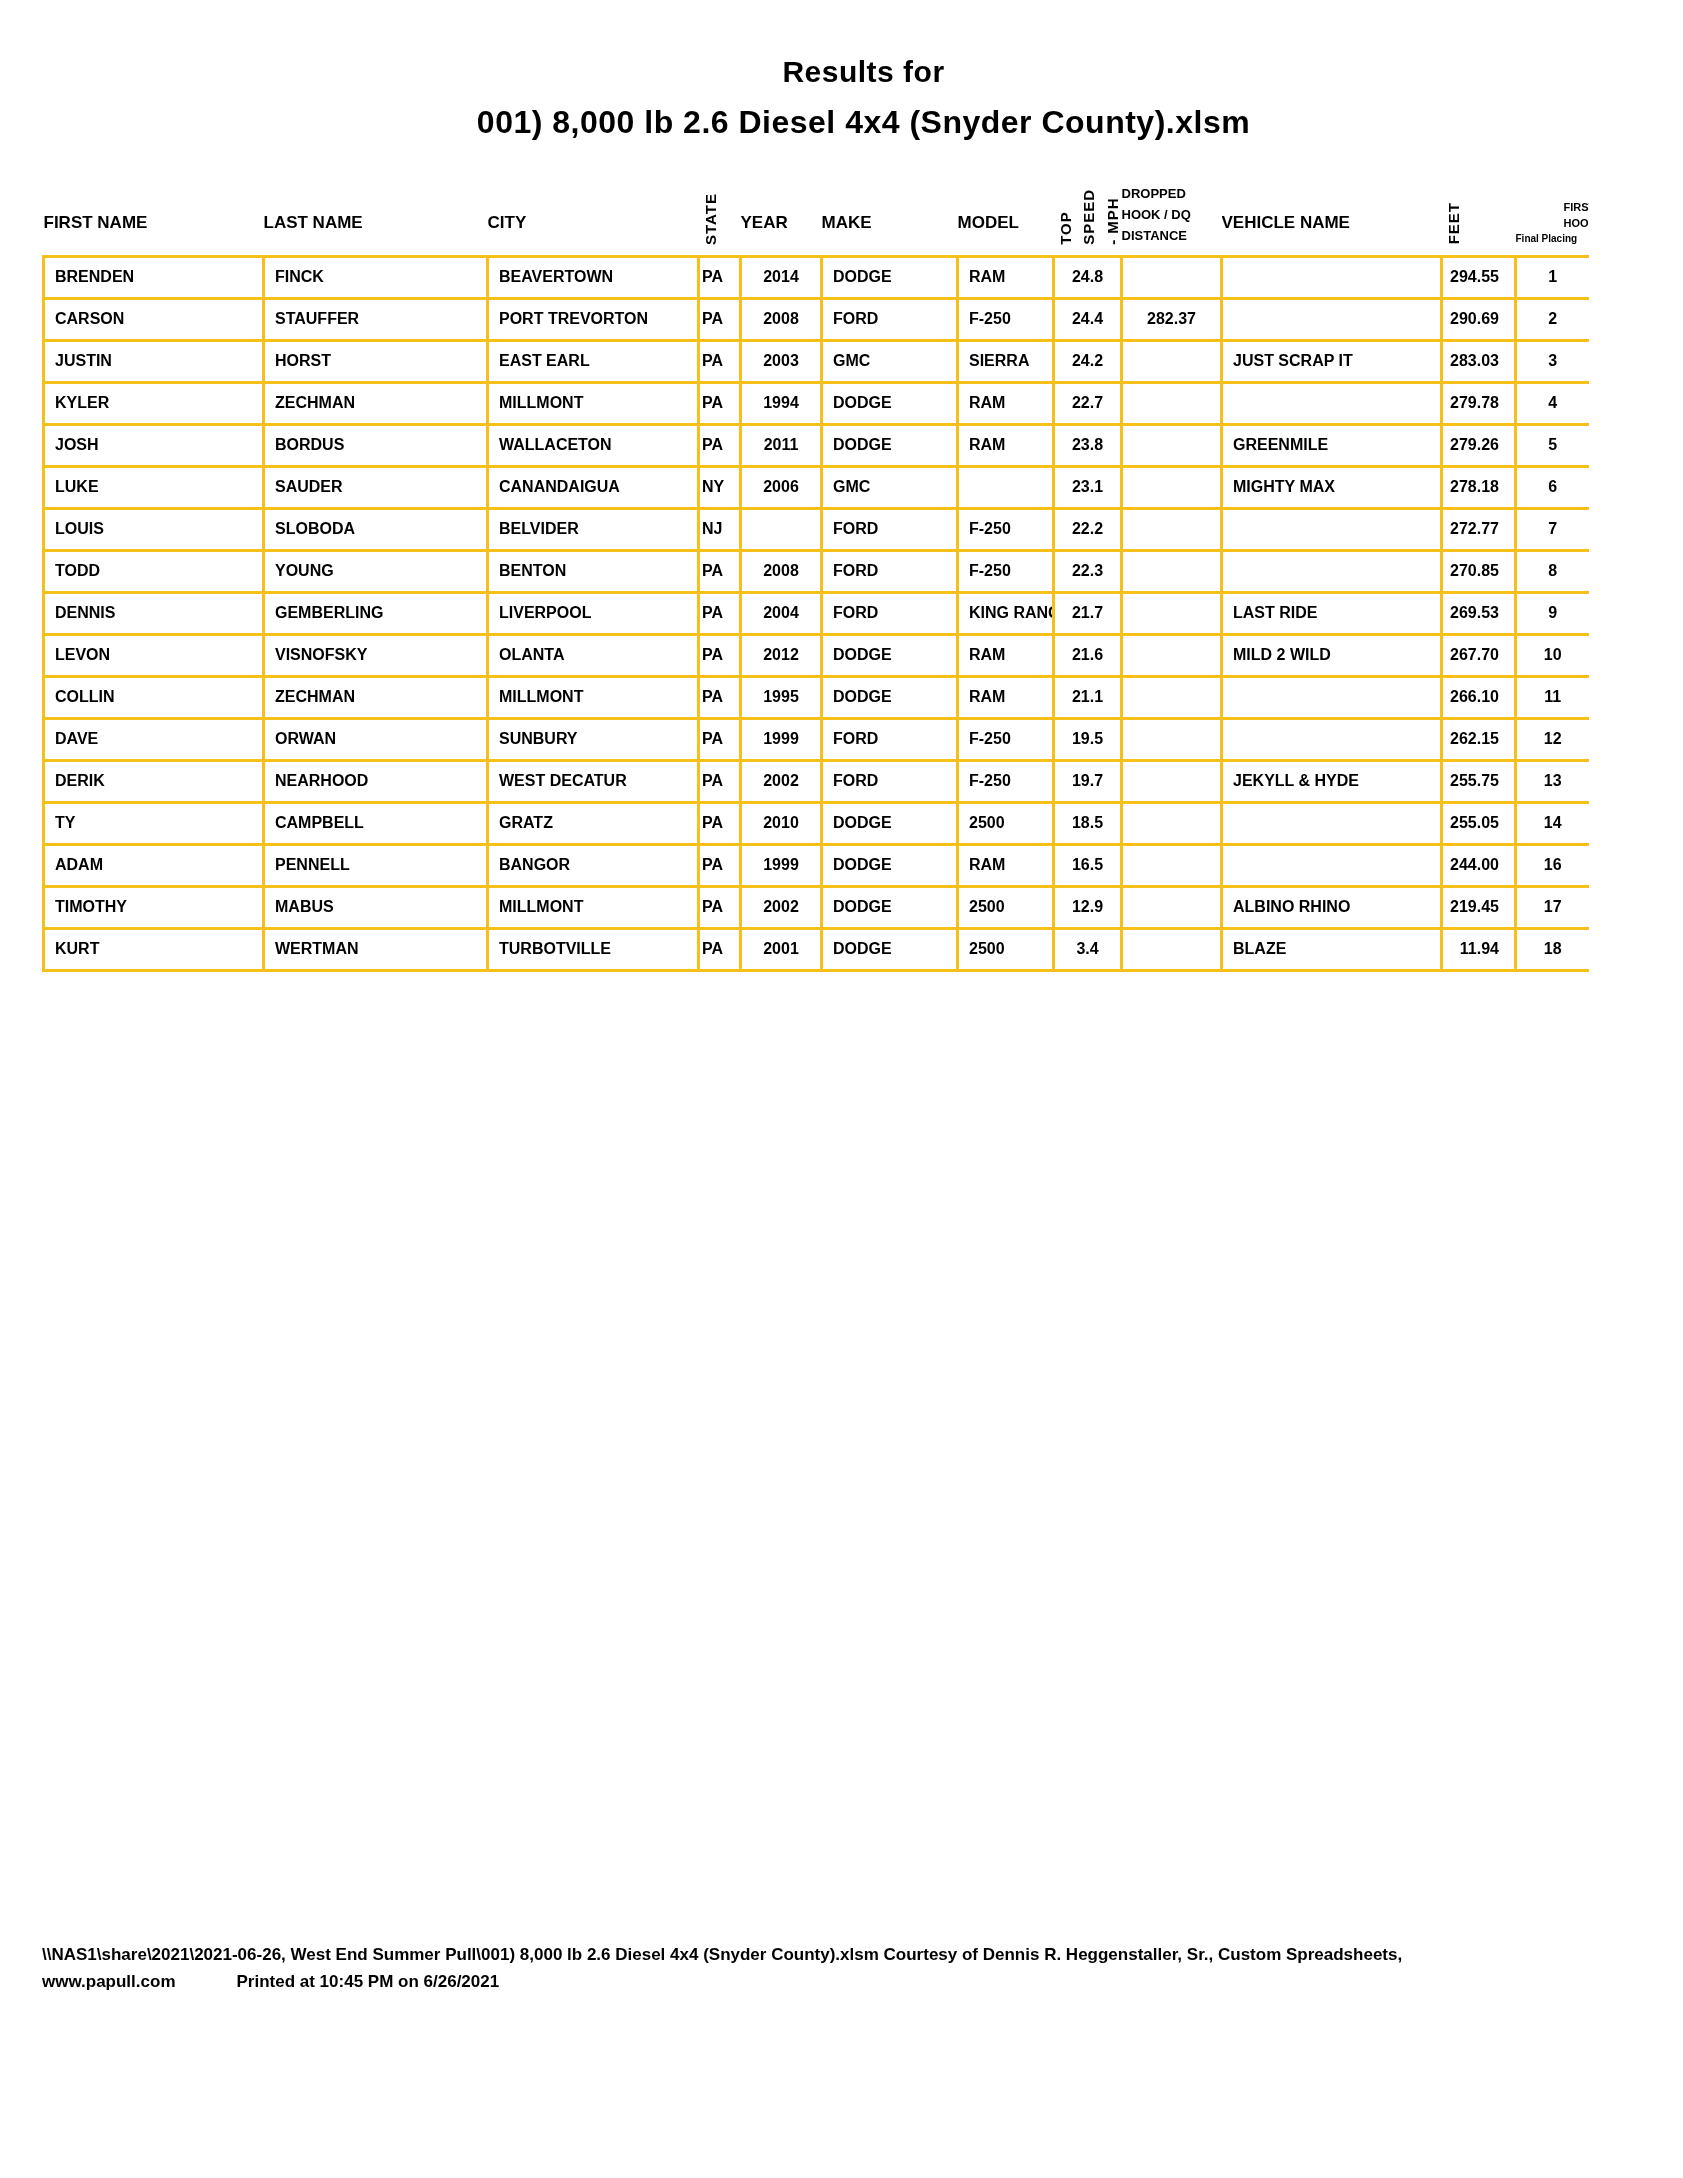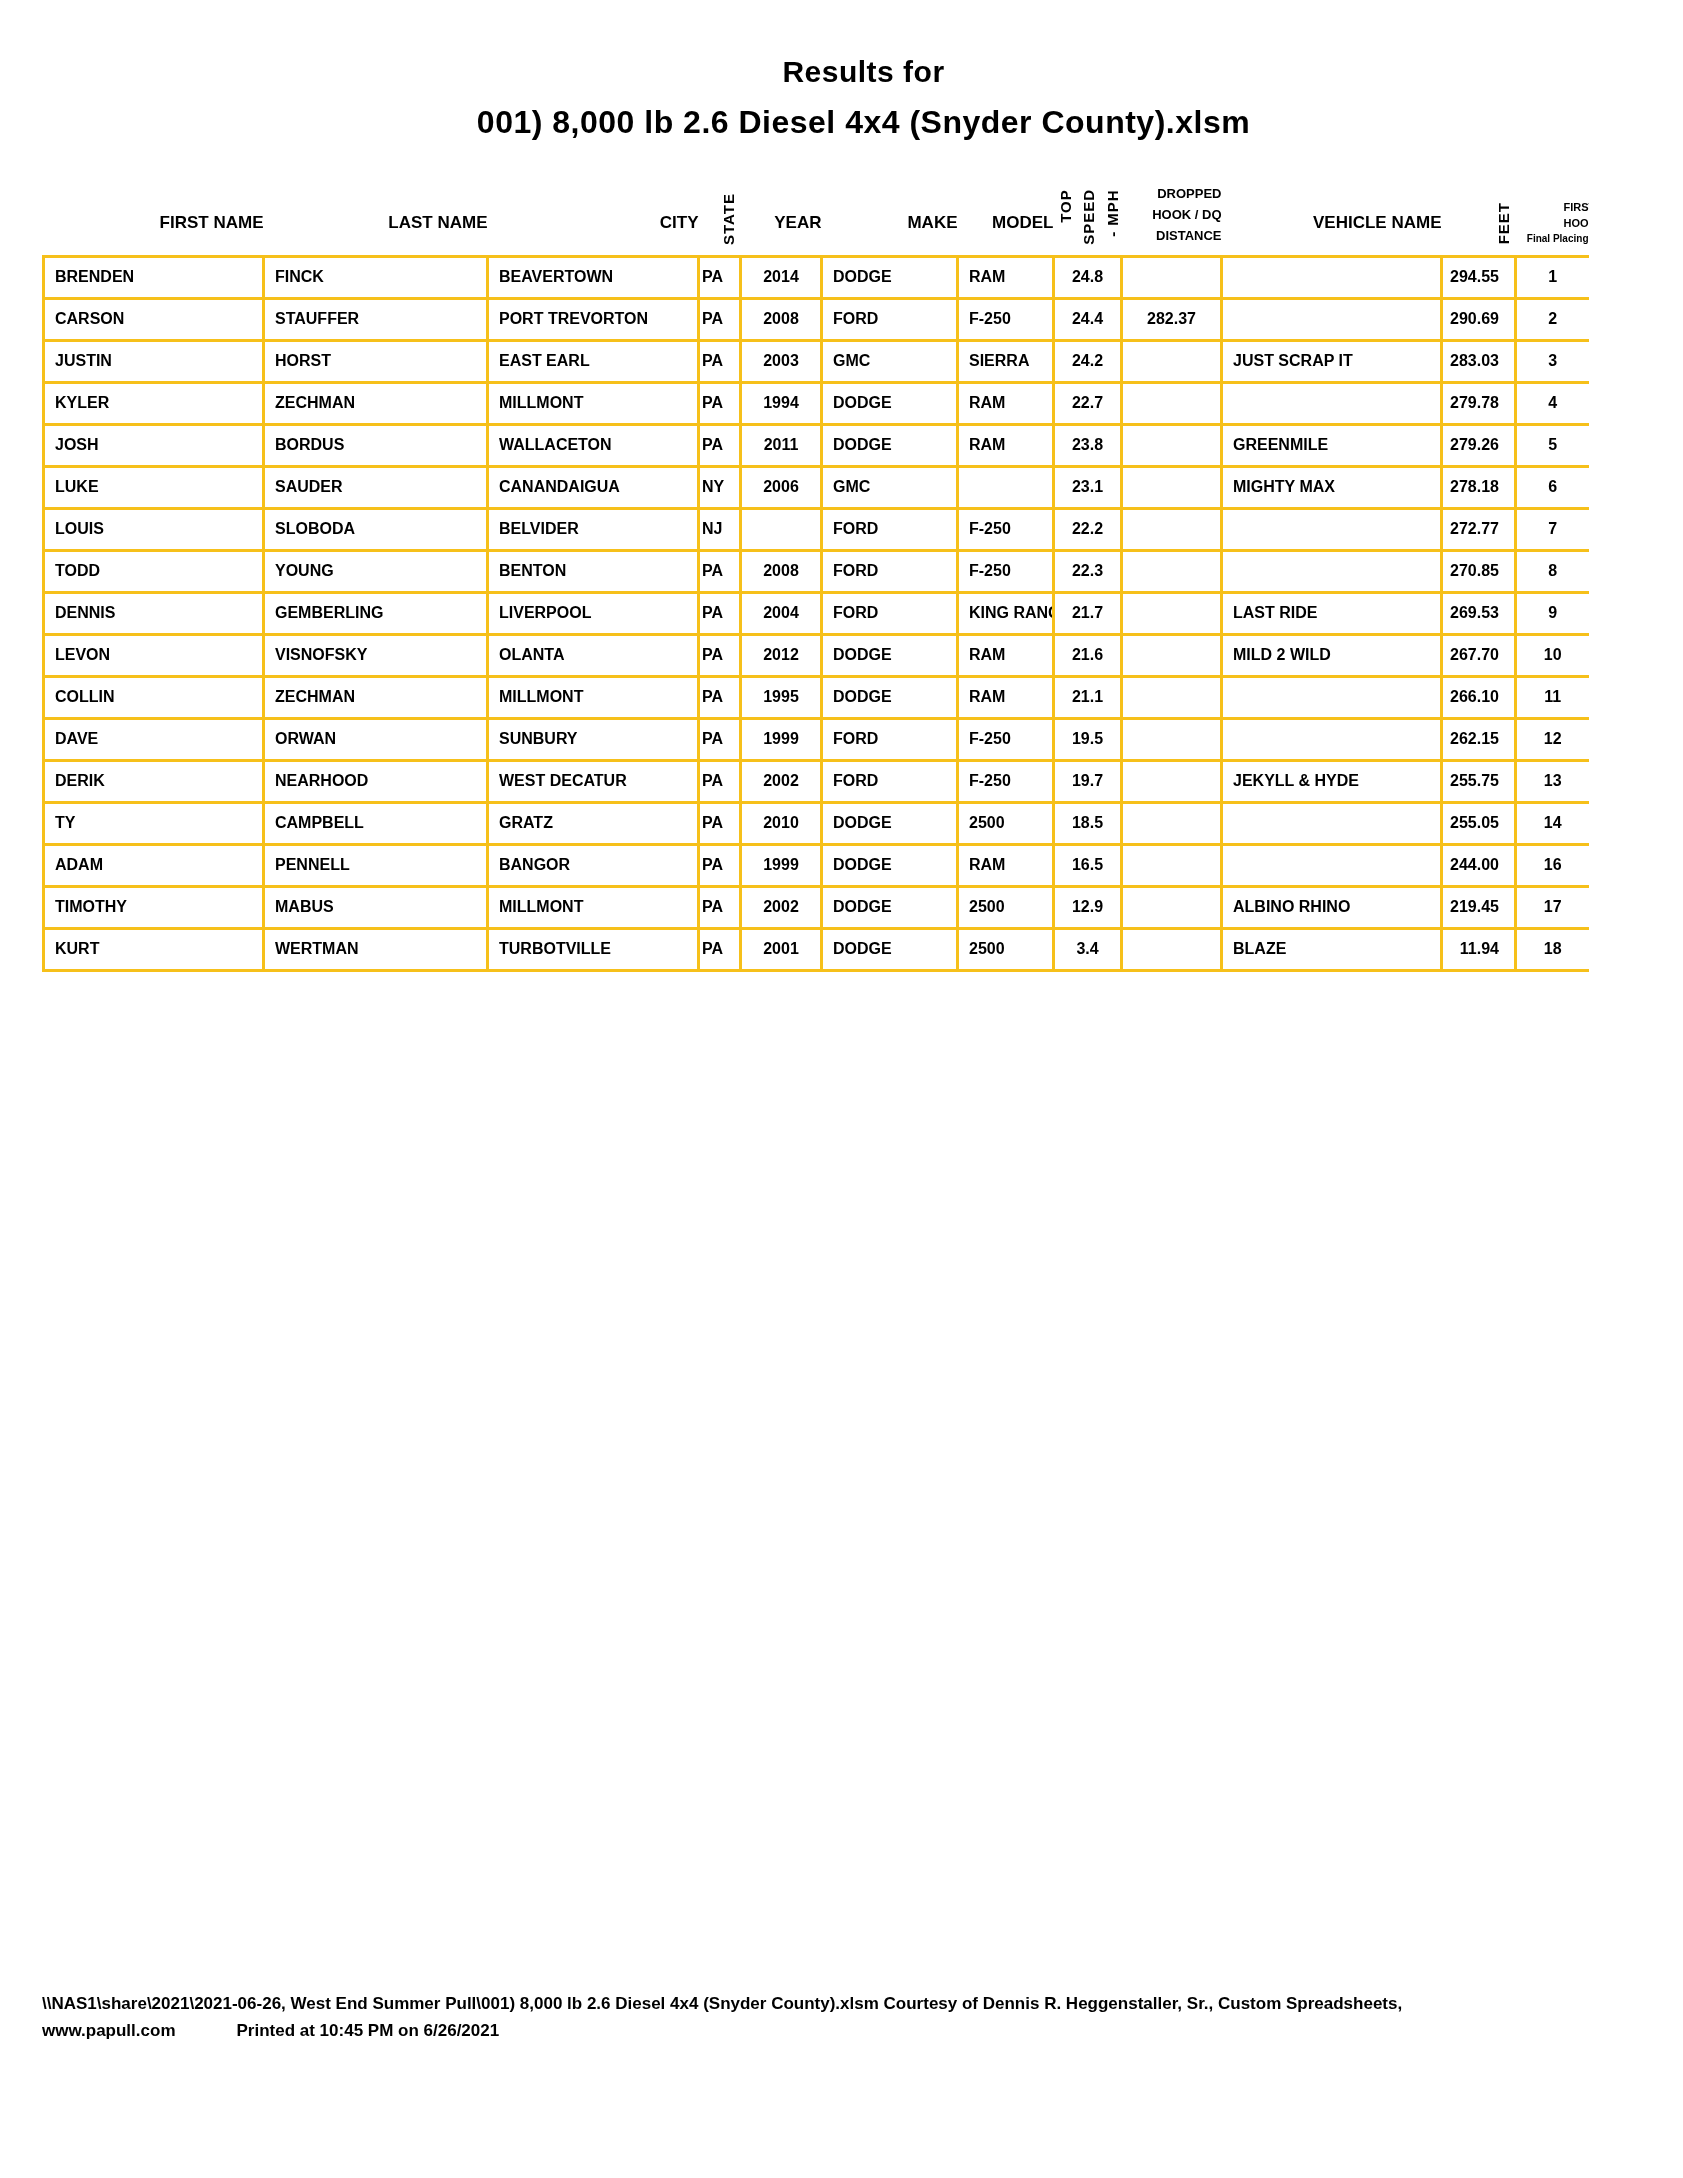--- a/index.html
+++ b/index.html
@@ -22,21 +22,21 @@
     table-layout: fixed;
     width: 1544px;
   }
   table.results td { overflow: hidden; }
 
   thead td {
     border: none;
     height: 99px;
     vertical-align: bottom;
     font-size: 17px;
-    text-align: right;
+    text-align: left;
     padding-bottom: 22px;
   }
   thead td.vhead { padding-bottom: 5px; }
   thead td.mhead { padding-bottom: 8px; }
   .vert {
     display: inline-block;
     writing-mode: vertical-rl;
     transform: rotate(180deg);
     white-space: pre;
     font-size: 15px;
@@ -56,21 +56,21 @@
   }
   tbody td:last-child { border-right: none; }
   td.c-left   { text-align: left;  padding-left: 10px; padding-right: 4px; }
   td.c-state  { text-align: left;  padding-left: 2px; }
   td.c-center { text-align: center; }
   td.c-right  { text-align: right; padding-right: 15px; }
 
   .page-footer {
     position: absolute;
     left: 42px; right: 30px;
-    top: 1990px;
+    top: 1941px;
     font-size: 17px;
     line-height: 1.6;
   }
   .footer-gap { display: inline-block; width: 61px; }
 </style>
 </head>
 <body style="--grid: #f6c01a;">
 
 <div class="page-header">
   <div class="title-line1">Results for</div>

